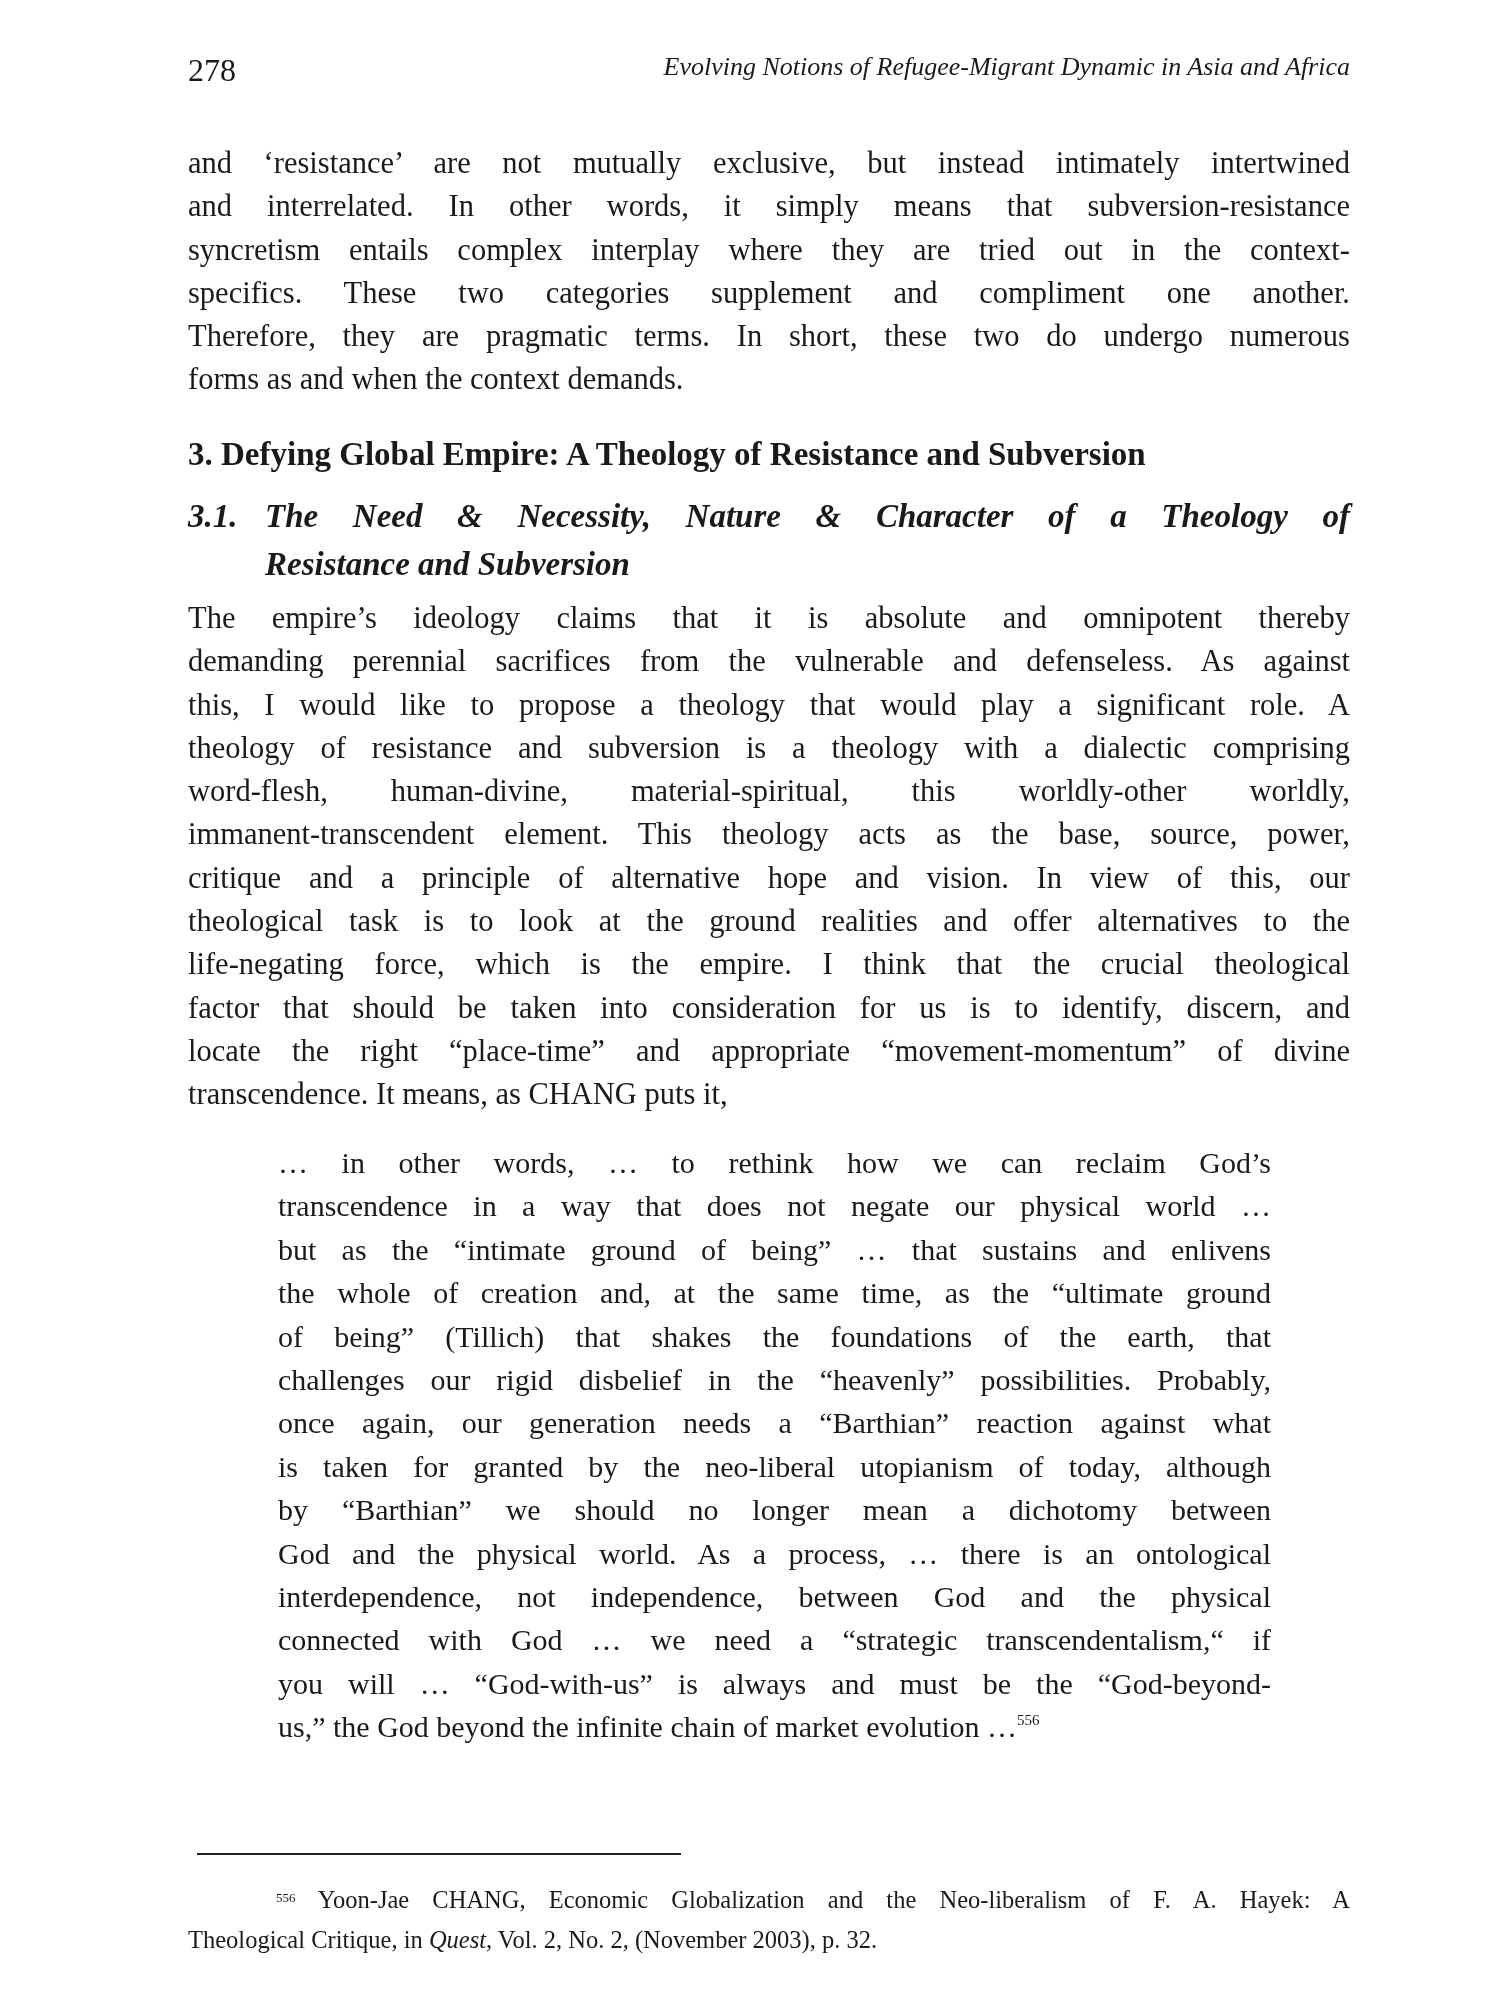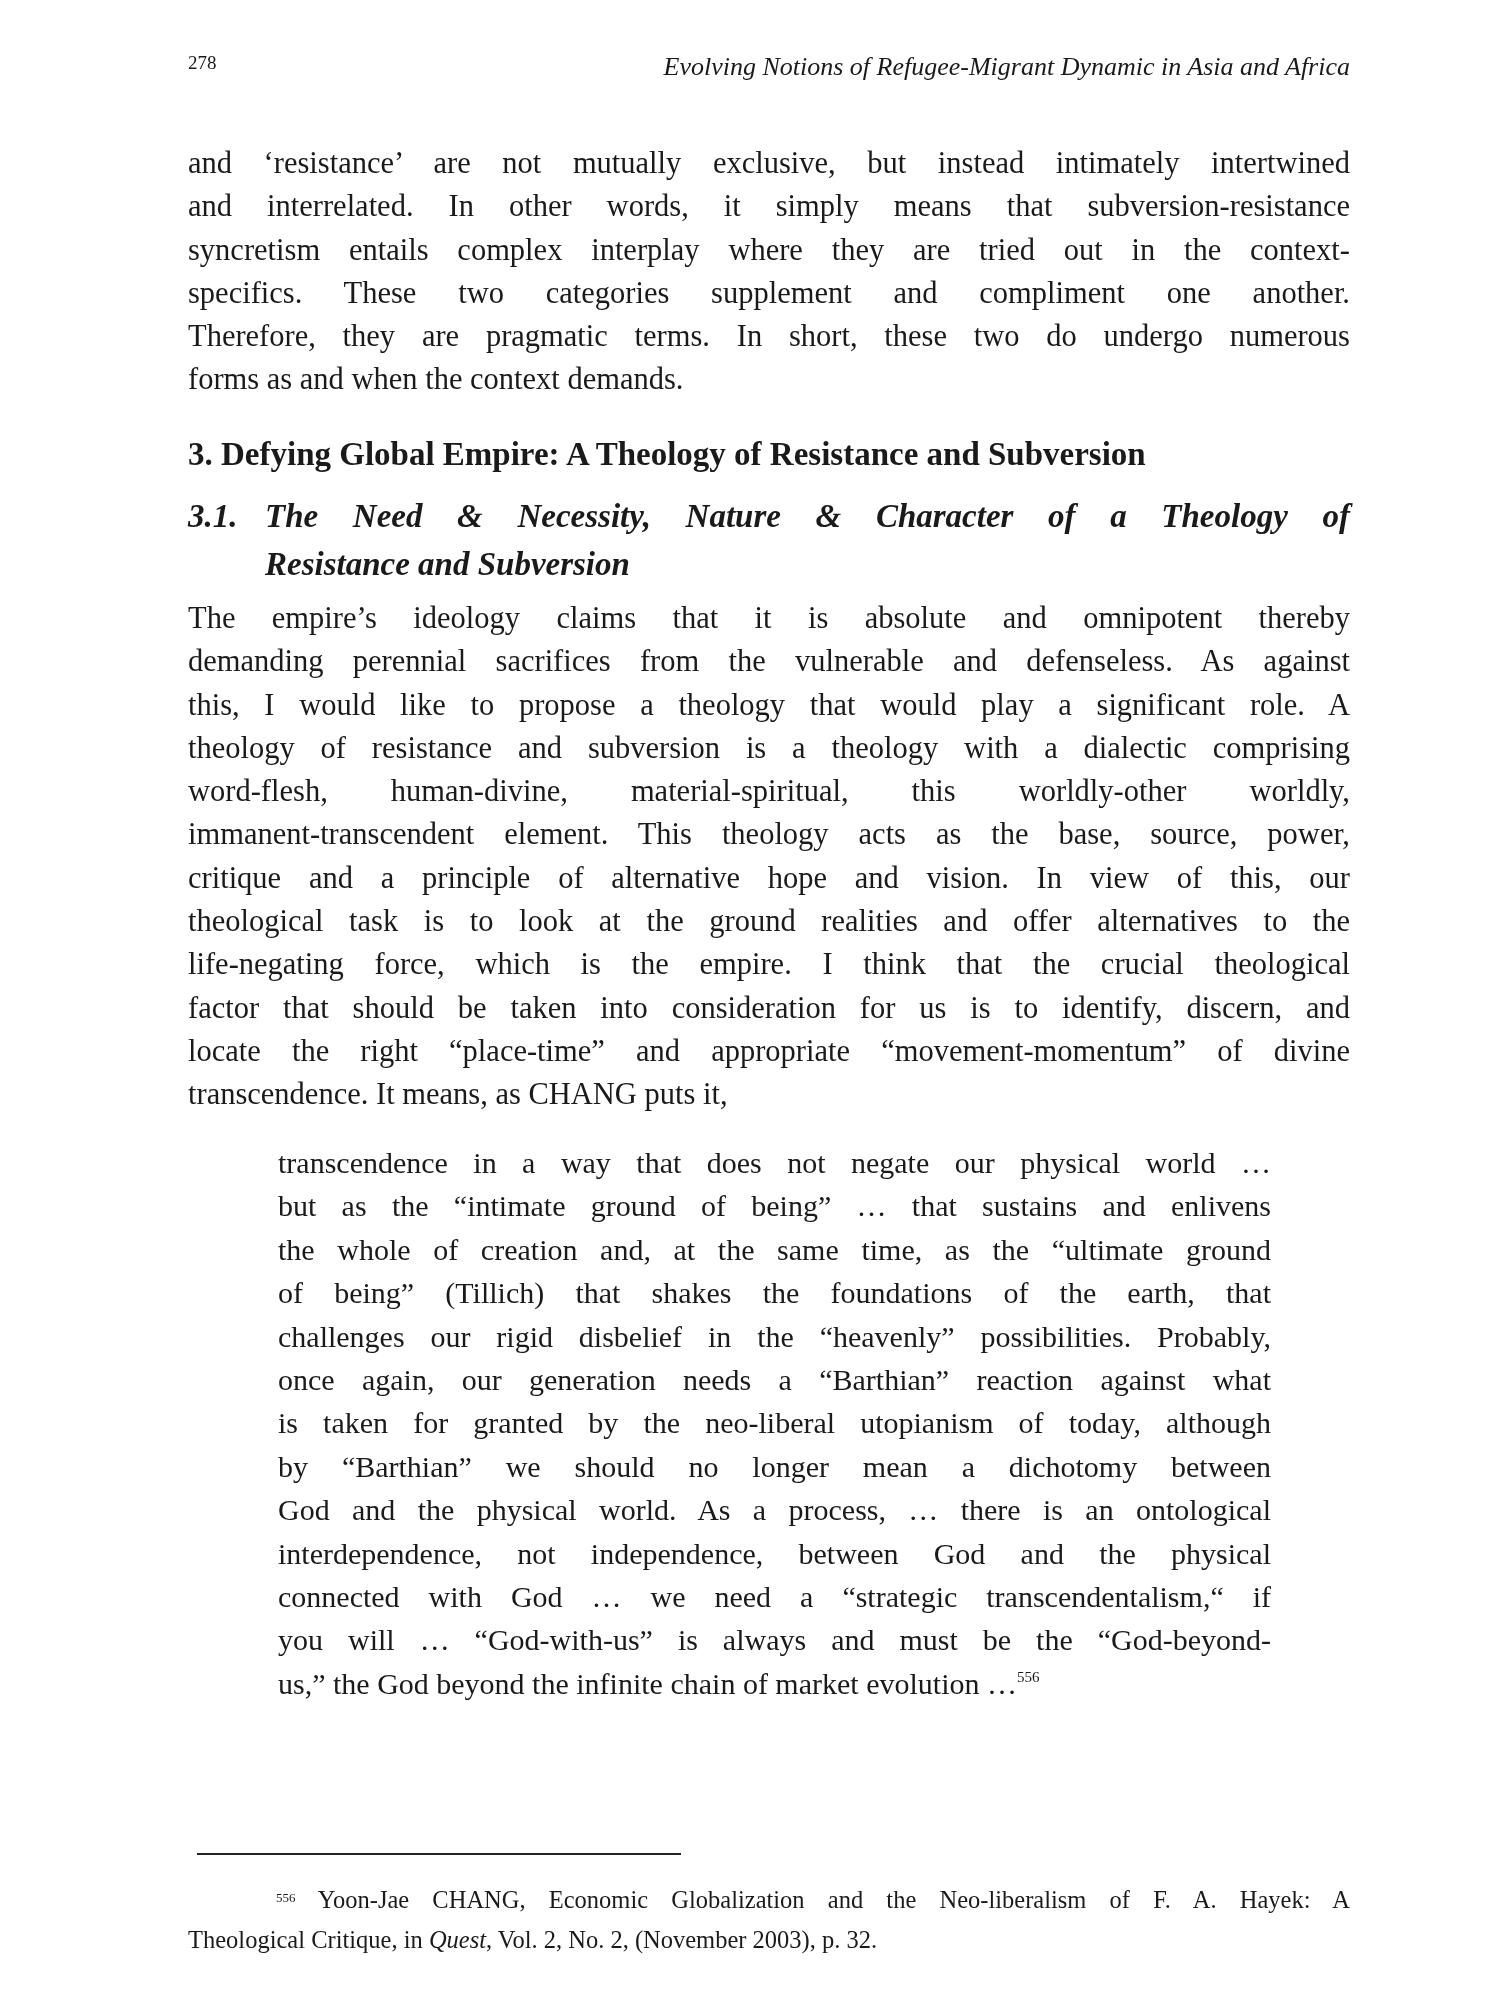--- a/index.html
+++ b/index.html
@@ -2,21 +2,21 @@
 <html><head>
 <meta charset="utf-8">
 <style>
   html, body { margin: 0; padding: 0; }
   body {
     width: 1500px; height: 2000px; background: #ffffff; position: relative; overflow: hidden;
     font-family: "Liberation Serif", "DejaVu Serif", serif; color: #1a1a1a;
   }
   .page { position: absolute; left: 0; top: 0; width: 1500px; height: 2000px; }
   .header { position: absolute; top: 52px; left: 188px; width: 1162px; height: 40px; }
-  .page-number { position: absolute; left: 0; top: 0; font-size: 19px; text-align: center; }
+  .page-number { position: absolute; left: 0; top: 0; font-size: 32px; text-align: center; }
   .running-title { position: absolute; right: 0; top: 0; font-size: 26px; font-style: italic; }
   .block { position: absolute; left: 188px; width: 1162px; }
   .para { font-size: 30.5px; line-height: 43.3px; text-align: justify; margin: 0; }
   .para .line { display: block; text-align: justify; text-align-last: justify; white-space: nowrap; height: 43.3px; }
   .para .line.last { text-align-last: left; }
   .h3 { font-size: 33px; font-weight: bold; line-height: 44px; margin: 0; white-space: nowrap; }
   .h31 { font-size: 33px; font-weight: bold; font-style: italic; line-height: 48px; margin: 0; font-family: Liberation Serif, serif; }
   .h31 .num { display: inline-block; width: 77px; }
   .h31 .l1 { display: block; text-align-last: justify; white-space: nowrap; }
   .h31 .l2 { display: block; padding-left: 77px; white-space: nowrap; }
@@ -74,20 +74,21 @@
       <span class="line">critique and a principle of alternative hope and vision. In view of this, our</span>
       <span class="line">theological task is to look at the ground realities and offer alternatives to the</span>
       <span class="line">life-negating force, which is the empire. I think that the crucial theological</span>
       <span class="line">factor that should be taken into consideration for us is to identify, discern, and</span>
       <span class="line">locate the right “place-time” and appropriate “movement-momentum” of divine</span>
       <span class="line last">transcendence. It means, as CHANG puts it,</span>
     </p>
   </div>
 
   <div class="quote" style="top:1141px;">
+    <span class="line">… in other words, … to rethink how we can reclaim God’s</span>
     <span class="line">transcendence in a way that does not negate our physical world …</span>
     <span class="line">but as the “intimate ground of being” … that sustains and enlivens</span>
     <span class="line">the whole of creation and, at the same time, as the “ultimate ground</span>
     <span class="line">of being” (Tillich) that shakes the foundations of the earth, that</span>
     <span class="line">challenges our rigid disbelief in the “heavenly” possibilities. Probably,</span>
     <span class="line">once again, our generation needs a “Barthian” reaction against what</span>
     <span class="line">is taken for granted by the neo-liberal utopianism of today, although</span>
     <span class="line">by “Barthian” we should no longer mean a dichotomy between</span>
     <span class="line">God and the physical world. As a process, … there is an ontological</span>
     <span class="line">interdependence, not independence, between God and the physical</span>

